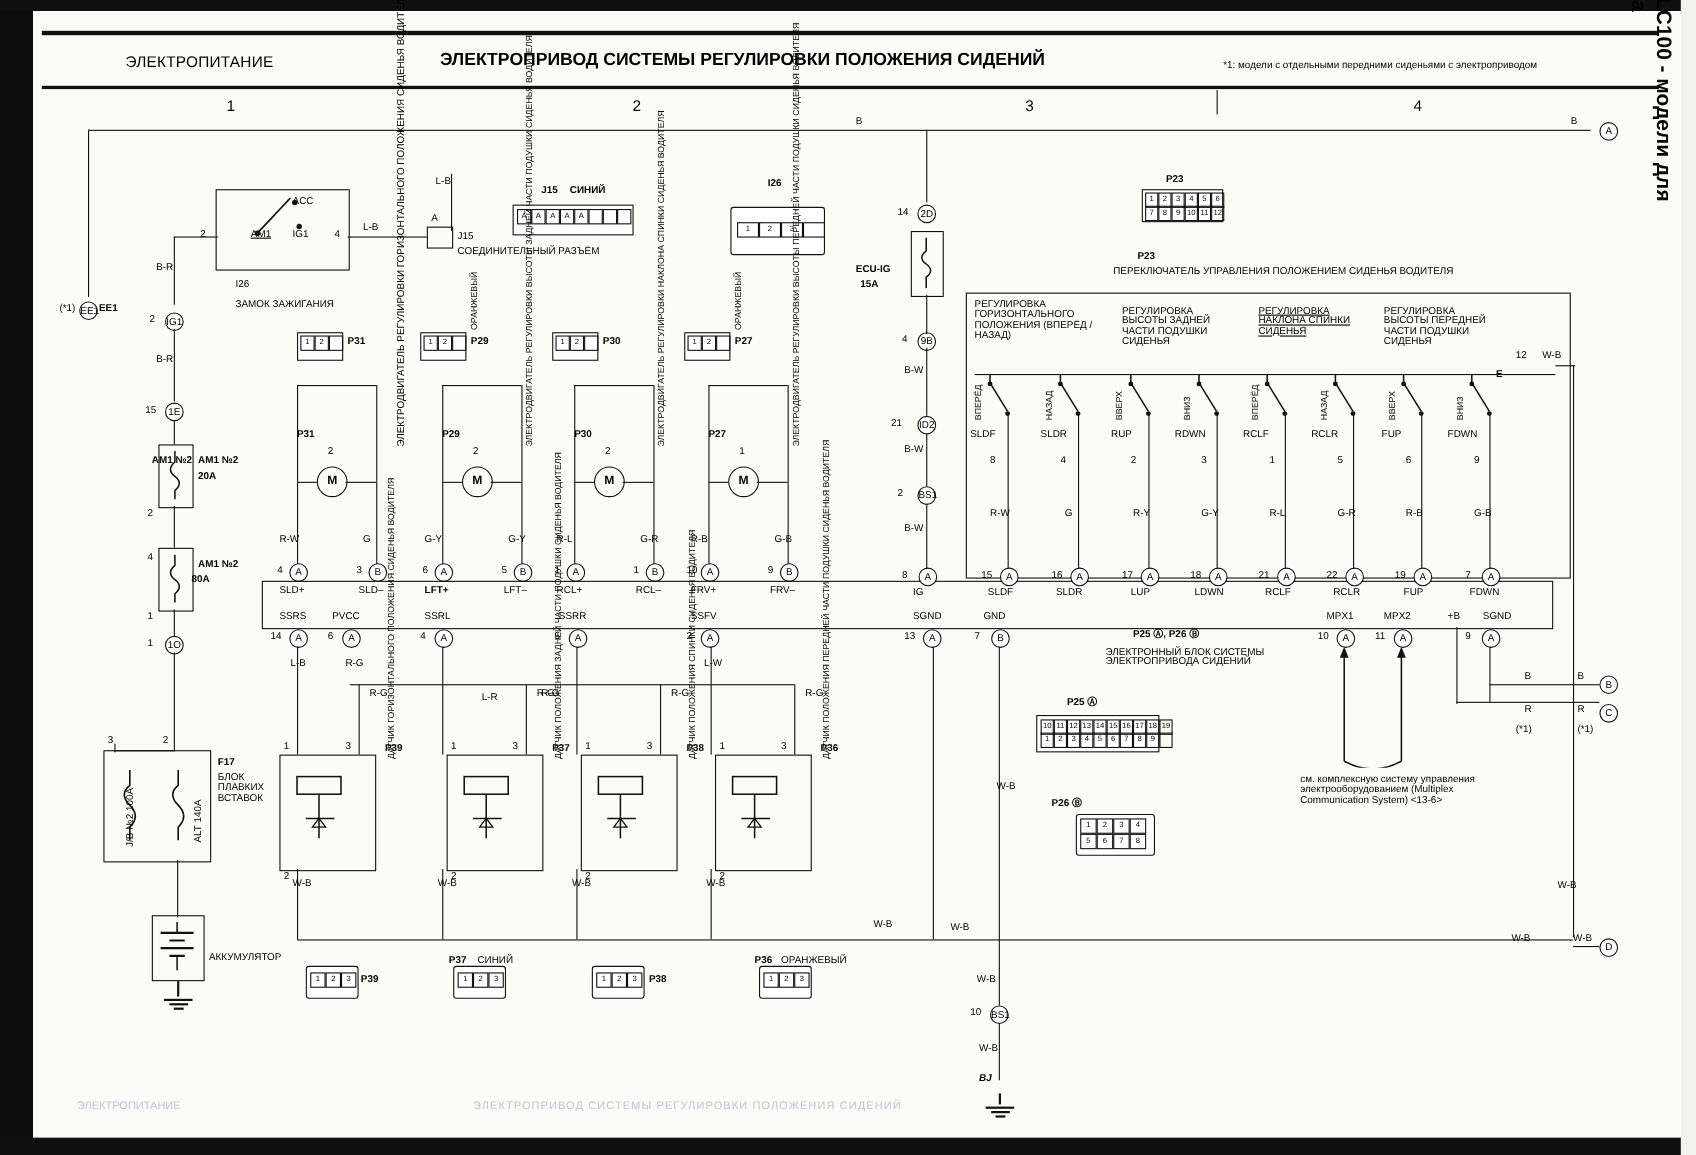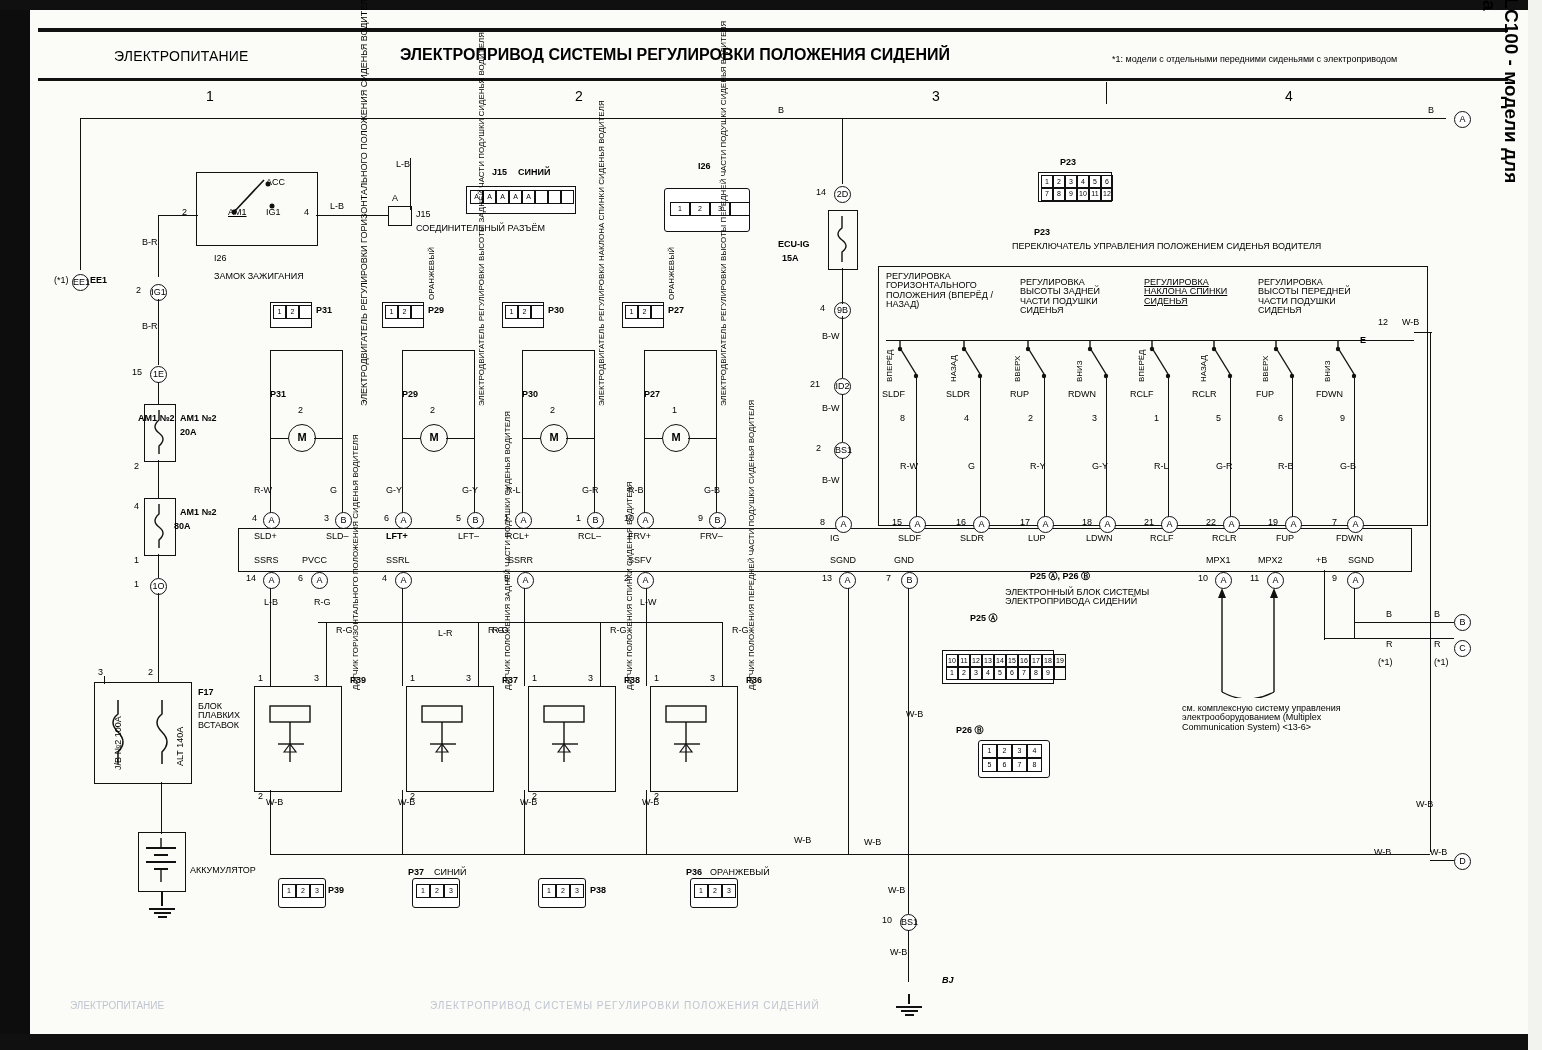--- a/index.html
+++ b/index.html
@@ -674,21 +674,21 @@
     <div class="lbl" style="left:834px; top:828px;">W-B</div>
     <div class="wire wv" style="left:878px; top:578px; height:266px;"></div>
     <div class="wire wv" style="left:818px; top:578px; height:266px;"></div>
 
     <div class="wire wv" style="left:878px; top:844px; height:60px;"></div>
     <div class="lbl" style="left:858px; top:876px;">W-B</div>
     <div class="term" style="left:870px; top:904px;">BS1</div>
     <div class="lbl" style="left:852px; top:906px;">10</div>
     <div class="wire wv" style="left:878px; top:920px; height:52px;"></div>
     <div class="lbl" style="left:860px; top:938px;">W-B</div>
-    <div class="lbl b" style="left:912px; top:966px;font-style:italic;">BJ</div>
+    <div class="lbl b" style="left:860px; top:966px;font-style:italic;">BJ</div>
     <div class="gnd" style="left:865px; top:982px; width:28px;">
       <i style="width:1.6px;height:10px;"></i>
         <i style="width:26px;height:2px;"></i>
         <i style="width:17px;height:2px;"></i>
         <i style="width:9px;height:2px;"></i>
     </div>
 
     <div class="conn" style="left:248px; top:868px; width:46px; height:28px; border-radius:3px;"></div>
     <div class="pinrow" style="left:252px; top:874px;">
         <div style="width:12px">1</div>
@@ -716,21 +716,21 @@
 
     <div class="conn" style="left:660px; top:868px; width:46px; height:28px; border-radius:3px;"></div>
     <div class="pinrow" style="left:664px; top:874px;">
         <div style="width:12px">1</div>
         <div style="width:12px">2</div>
         <div style="width:12px">3</div>
       </div>
     <div class="lbl b" style="left:656px; top:858px;">P36</div>
     <div class="lbl" style="left:680px; top:858px;">ОРАНЖЕВЫЙ</div>
 
-    <div class="lbl b" style="left:940px; top:604px;">P25 Ⓐ</div>
+    <div class="lbl b" style="left:940px; top:624px;">P25 Ⓐ</div>
     <div class="conn" style="left:912px; top:640px; width:110px; height:32px;"></div>
     <div class="pinrow" style="left:916px; top:644px;">
       <div style="width:10px">10</div>
         <div style="width:10px">11</div>
         <div style="width:10px">12</div>
         <div style="width:10px">13</div>
         <div style="width:10px">14</div>
         <div style="width:10px">15</div>
         <div style="width:10px">16</div>
         <div style="width:10px">17</div>

